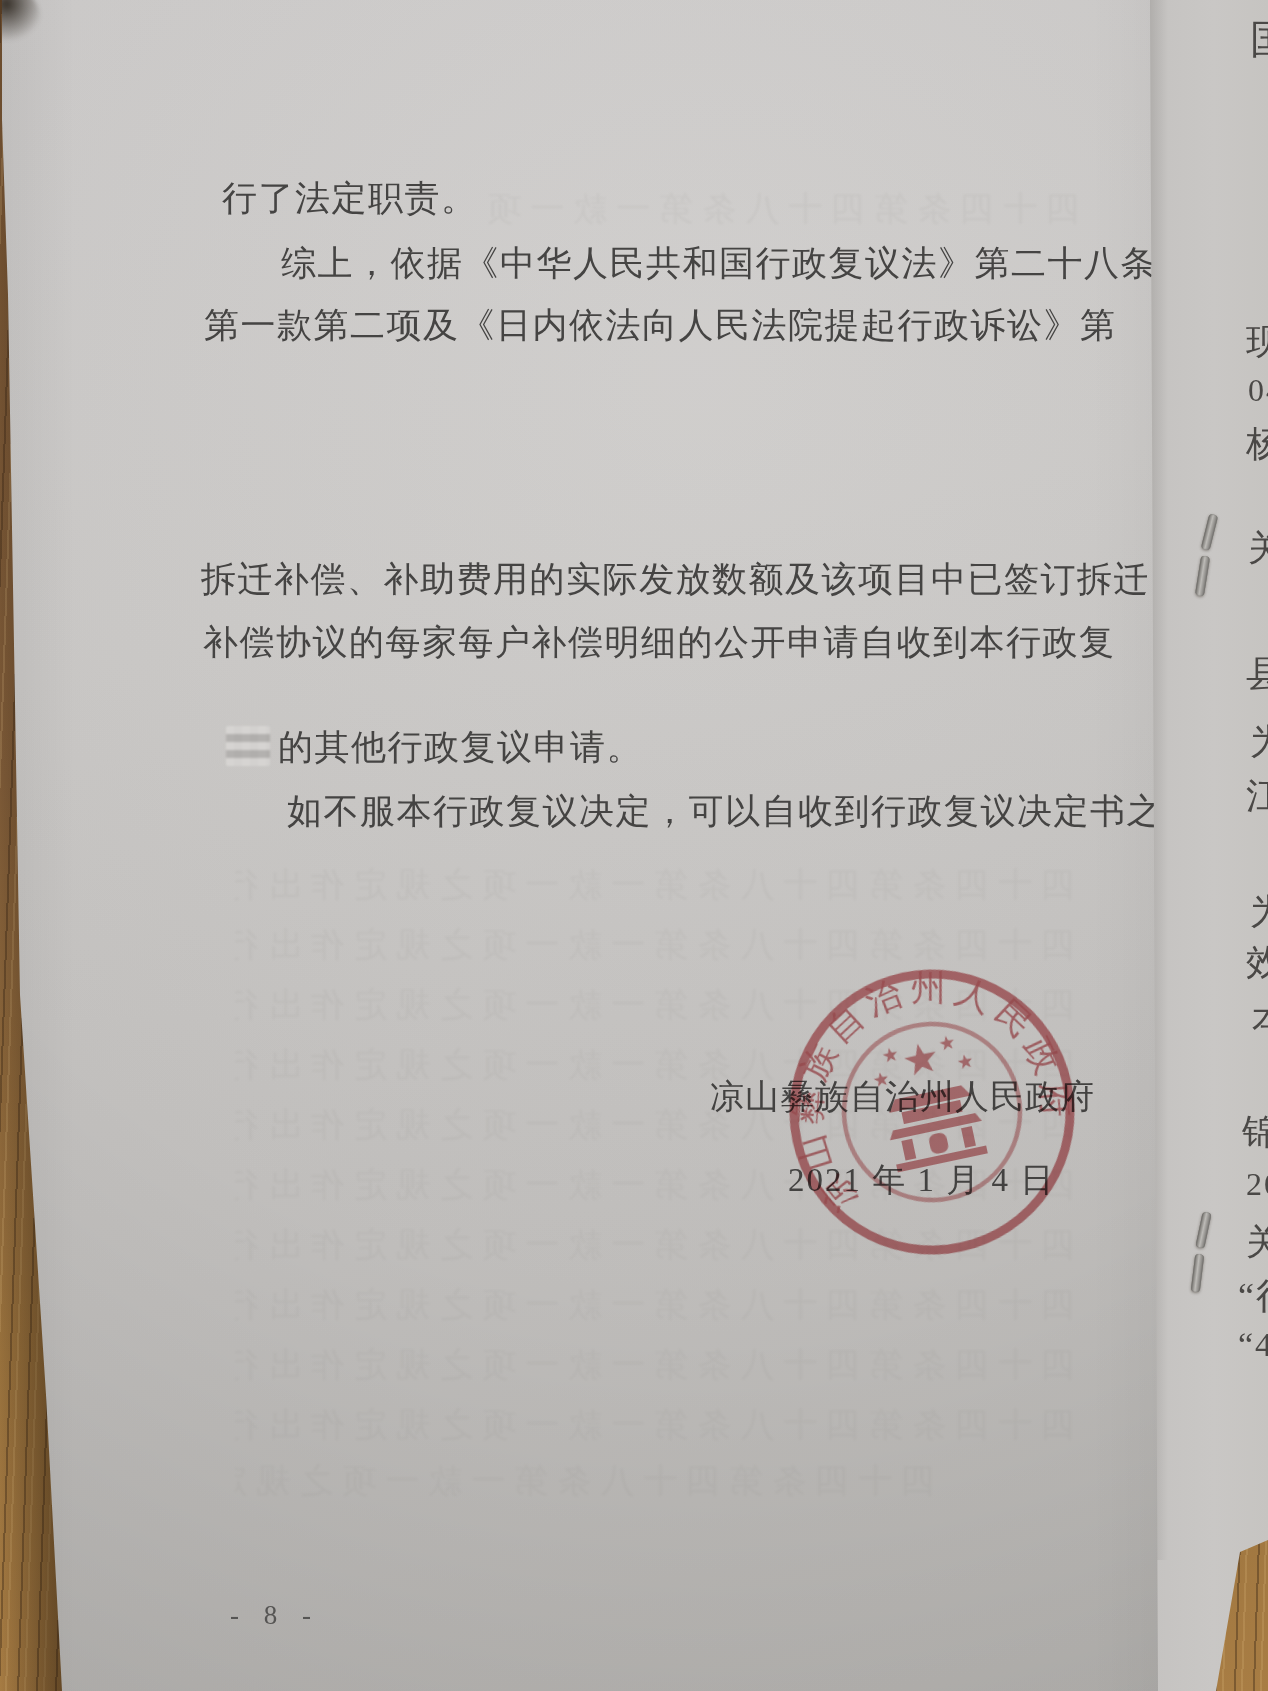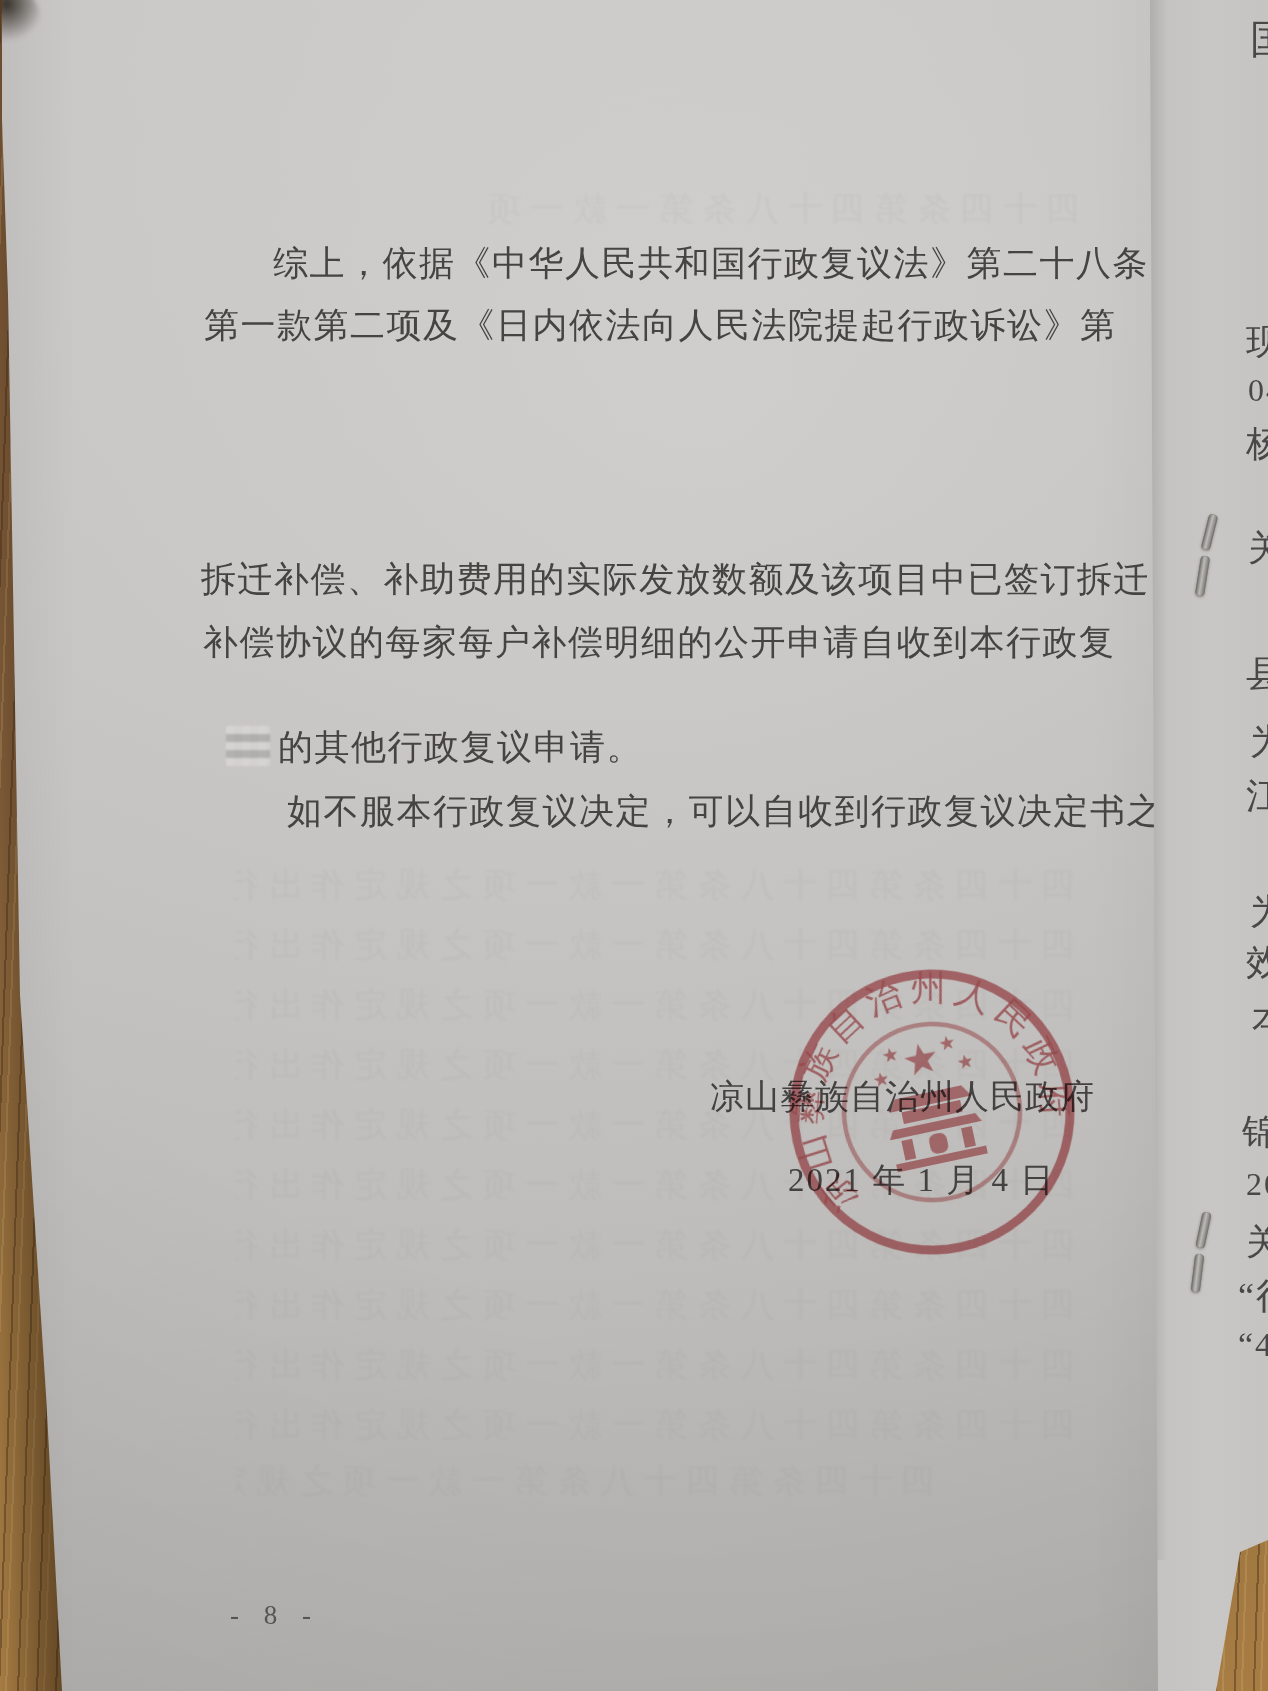--- a/index.html
+++ b/index.html
@@ -123,21 +123,22 @@
     <div class="ghost" style="left:235px;top:982px;width:840px">四十四条第四十八条第一款一项之规定作出行政复议决定书行政复议</div>
     <div class="ghost" style="left:235px;top:1042px;width:840px">四十四条第四十八条第一款一项之规定作出行政复议决定书行政复议</div>
     <div class="ghost" style="left:235px;top:1102px;width:840px">四十四条第四十八条第一款一项之规定作出行政复议决定书行政复议</div>
     <div class="ghost" style="left:235px;top:1162px;width:840px">四十四条第四十八条第一款一项之规定作出行政复议决定书行政复议</div>
     <div class="ghost" style="left:235px;top:1222px;width:840px">四十四条第四十八条第一款一项之规定作出行政复议决定书行政复议</div>
     <div class="ghost" style="left:235px;top:1282px;width:840px">四十四条第四十八条第一款一项之规定作出行政复议决定书行政复议</div>
     <div class="ghost" style="left:235px;top:1342px;width:840px">四十四条第四十八条第一款一项之规定作出行政复议决定书行政复议</div>
     <div class="ghost" style="left:235px;top:1402px;width:840px">四十四条第四十八条第一款一项之规定作出行政复议决定书行政复议</div>
     <div class="ghost" style="left:235px;top:1458px;width:700px">四十四条第四十八条第一款一项之规定作出行政复议决定书行政复议</div>
 
-    <div class="line" style="left:273px;top:240px">综上，依据《中华人民共和国行政复议法》第二十八条</div>
+    <div class="line" style="left:222px;top:175px">行了法定职责。</div>
+    <div class="line" style="left:281px;top:240px">综上，依据《中华人民共和国行政复议法》第二十八条</div>
     <div class="line" style="left:204px;top:302px">第一款第二项及《日内依法向人民法院提起行政诉讼》第</div>
 
 
     <div class="line" style="left:203px;top:619px">补偿协议的每家每户补偿明细的公开申请自收到本行政复</div>
     <div class="line" style="left:201px;top:556px">拆迁补偿、补助费用的实际发放数额及该项目中已签订拆迁</div>
 
 
     <div class="line" style="left:287px;top:788px">如不服本行政复议决定，可以自收到行政复议决定书之</div>
 
     <div class="line" style="left:226px;top:724px"><span class="pix" style="width:44px;height:40px;margin-right:8px"></span><span>的其他行政复议申请。</span></div>

